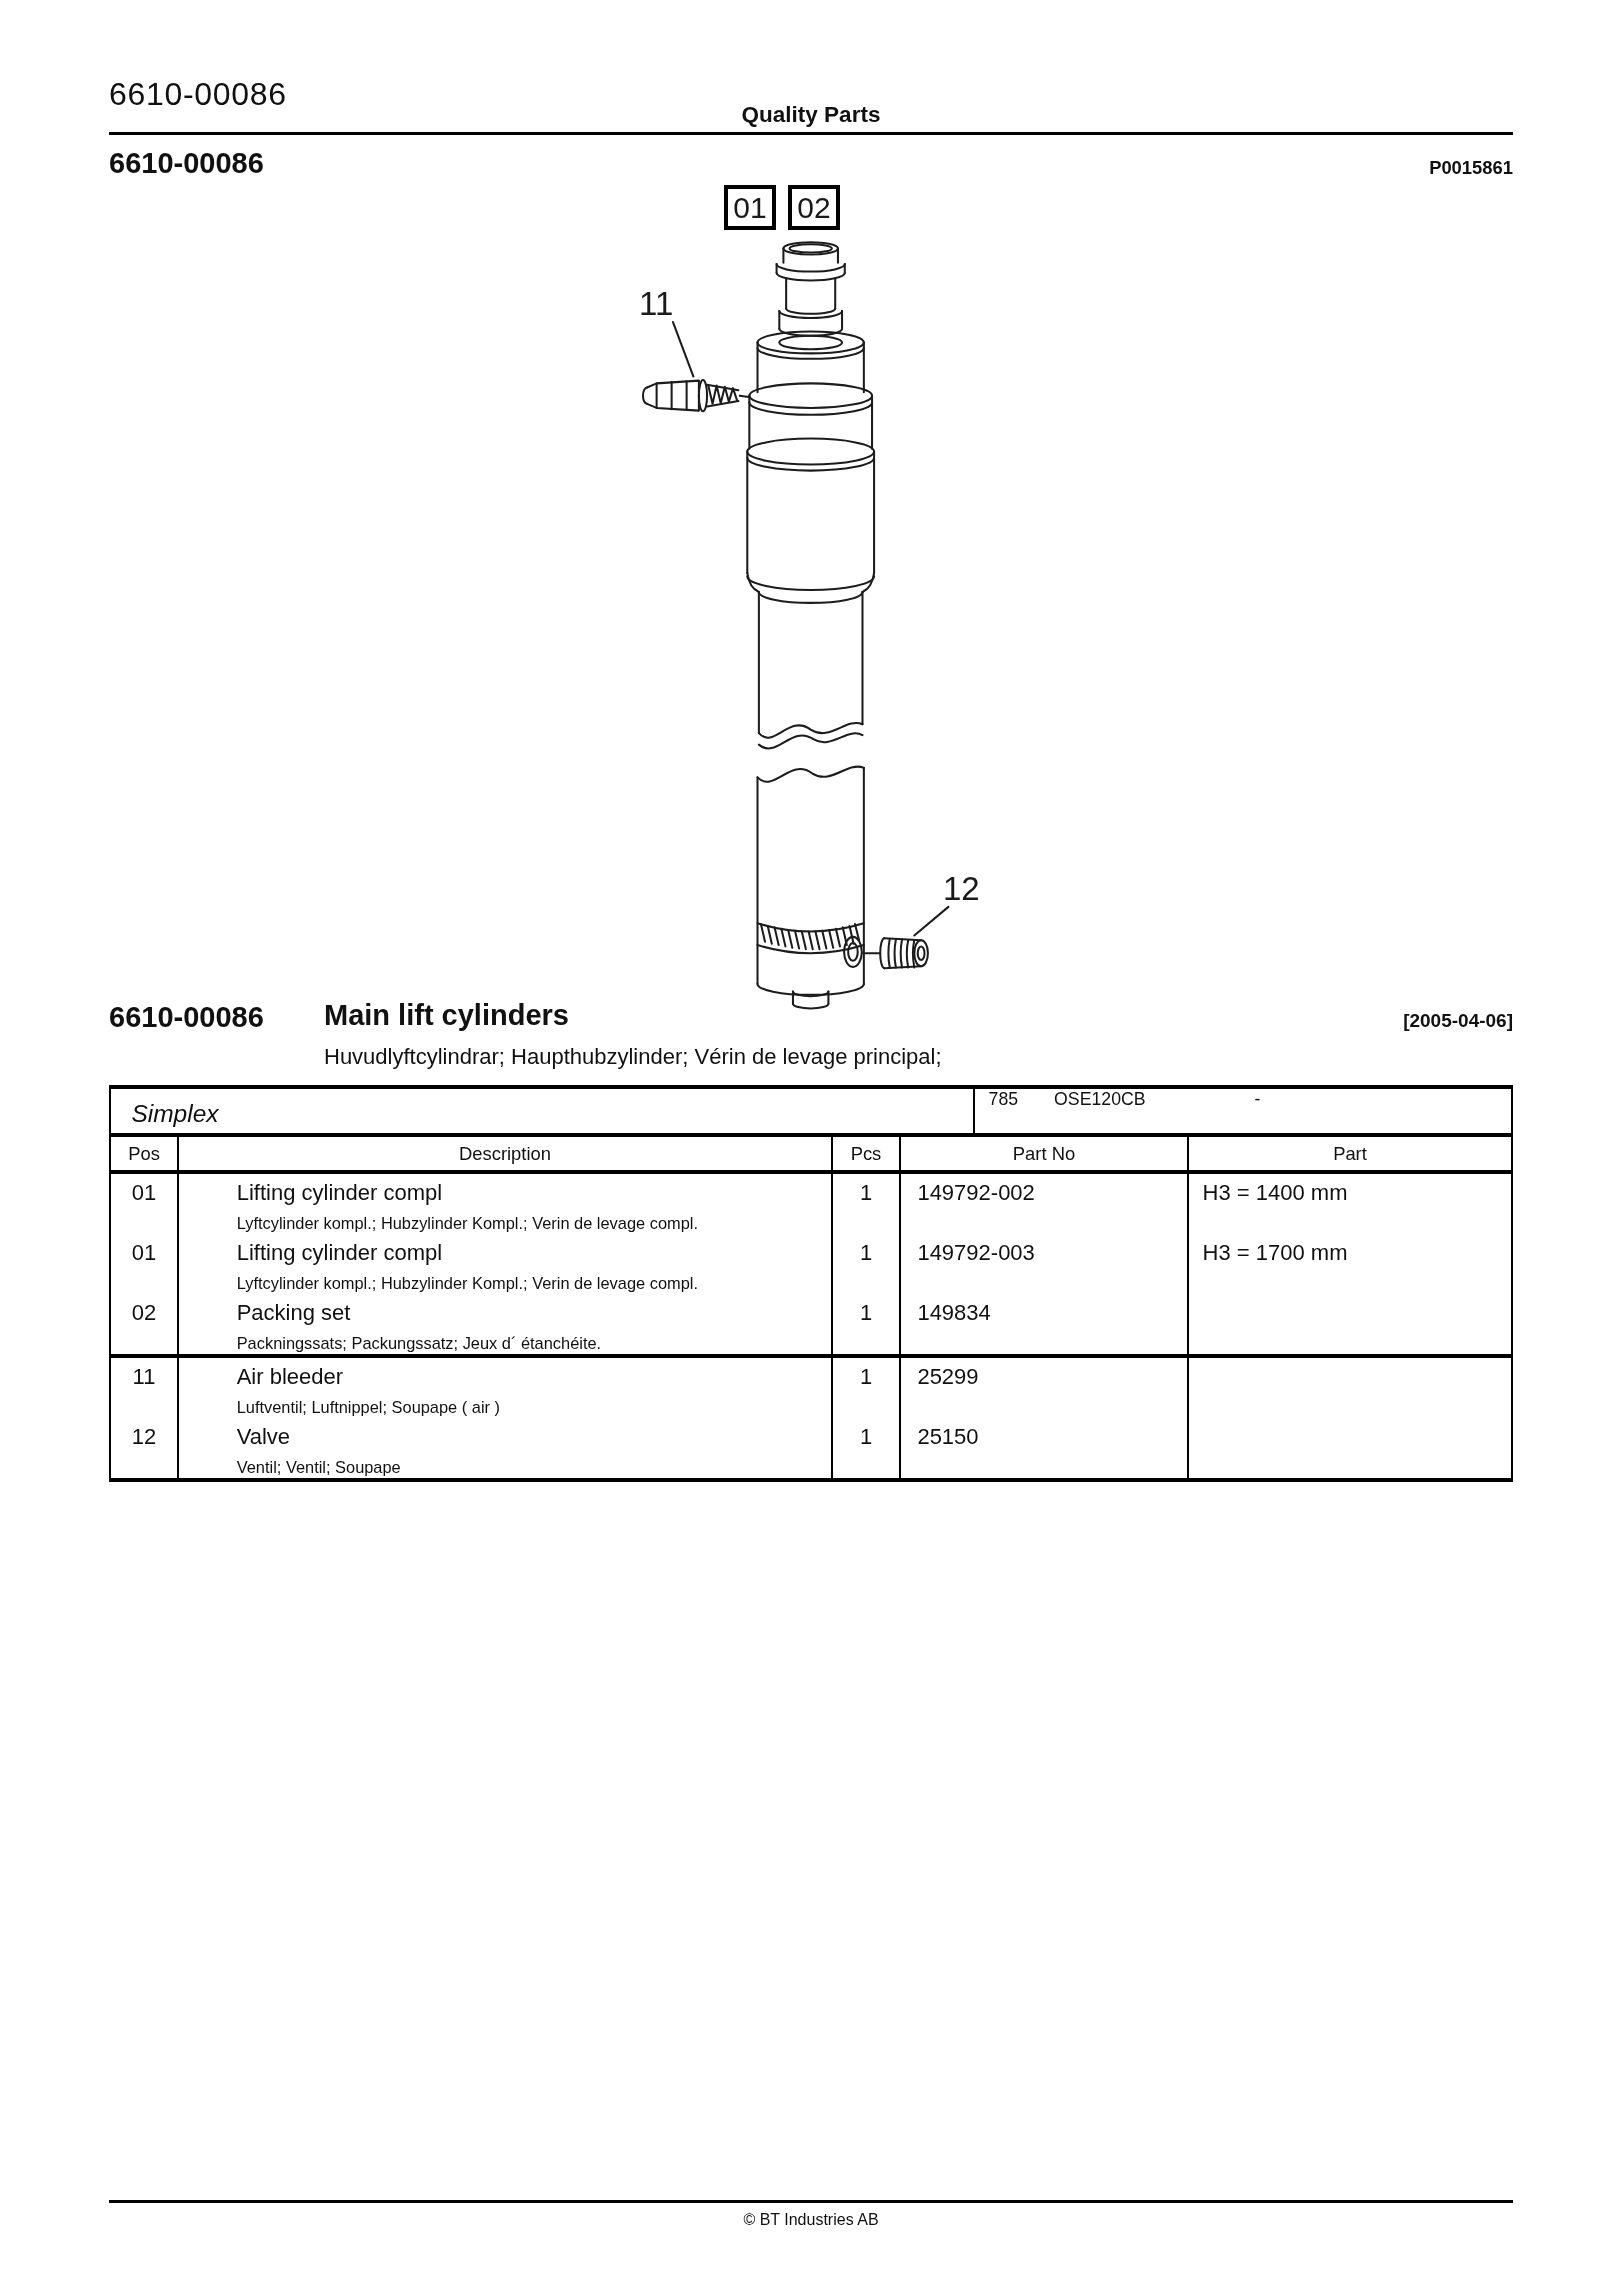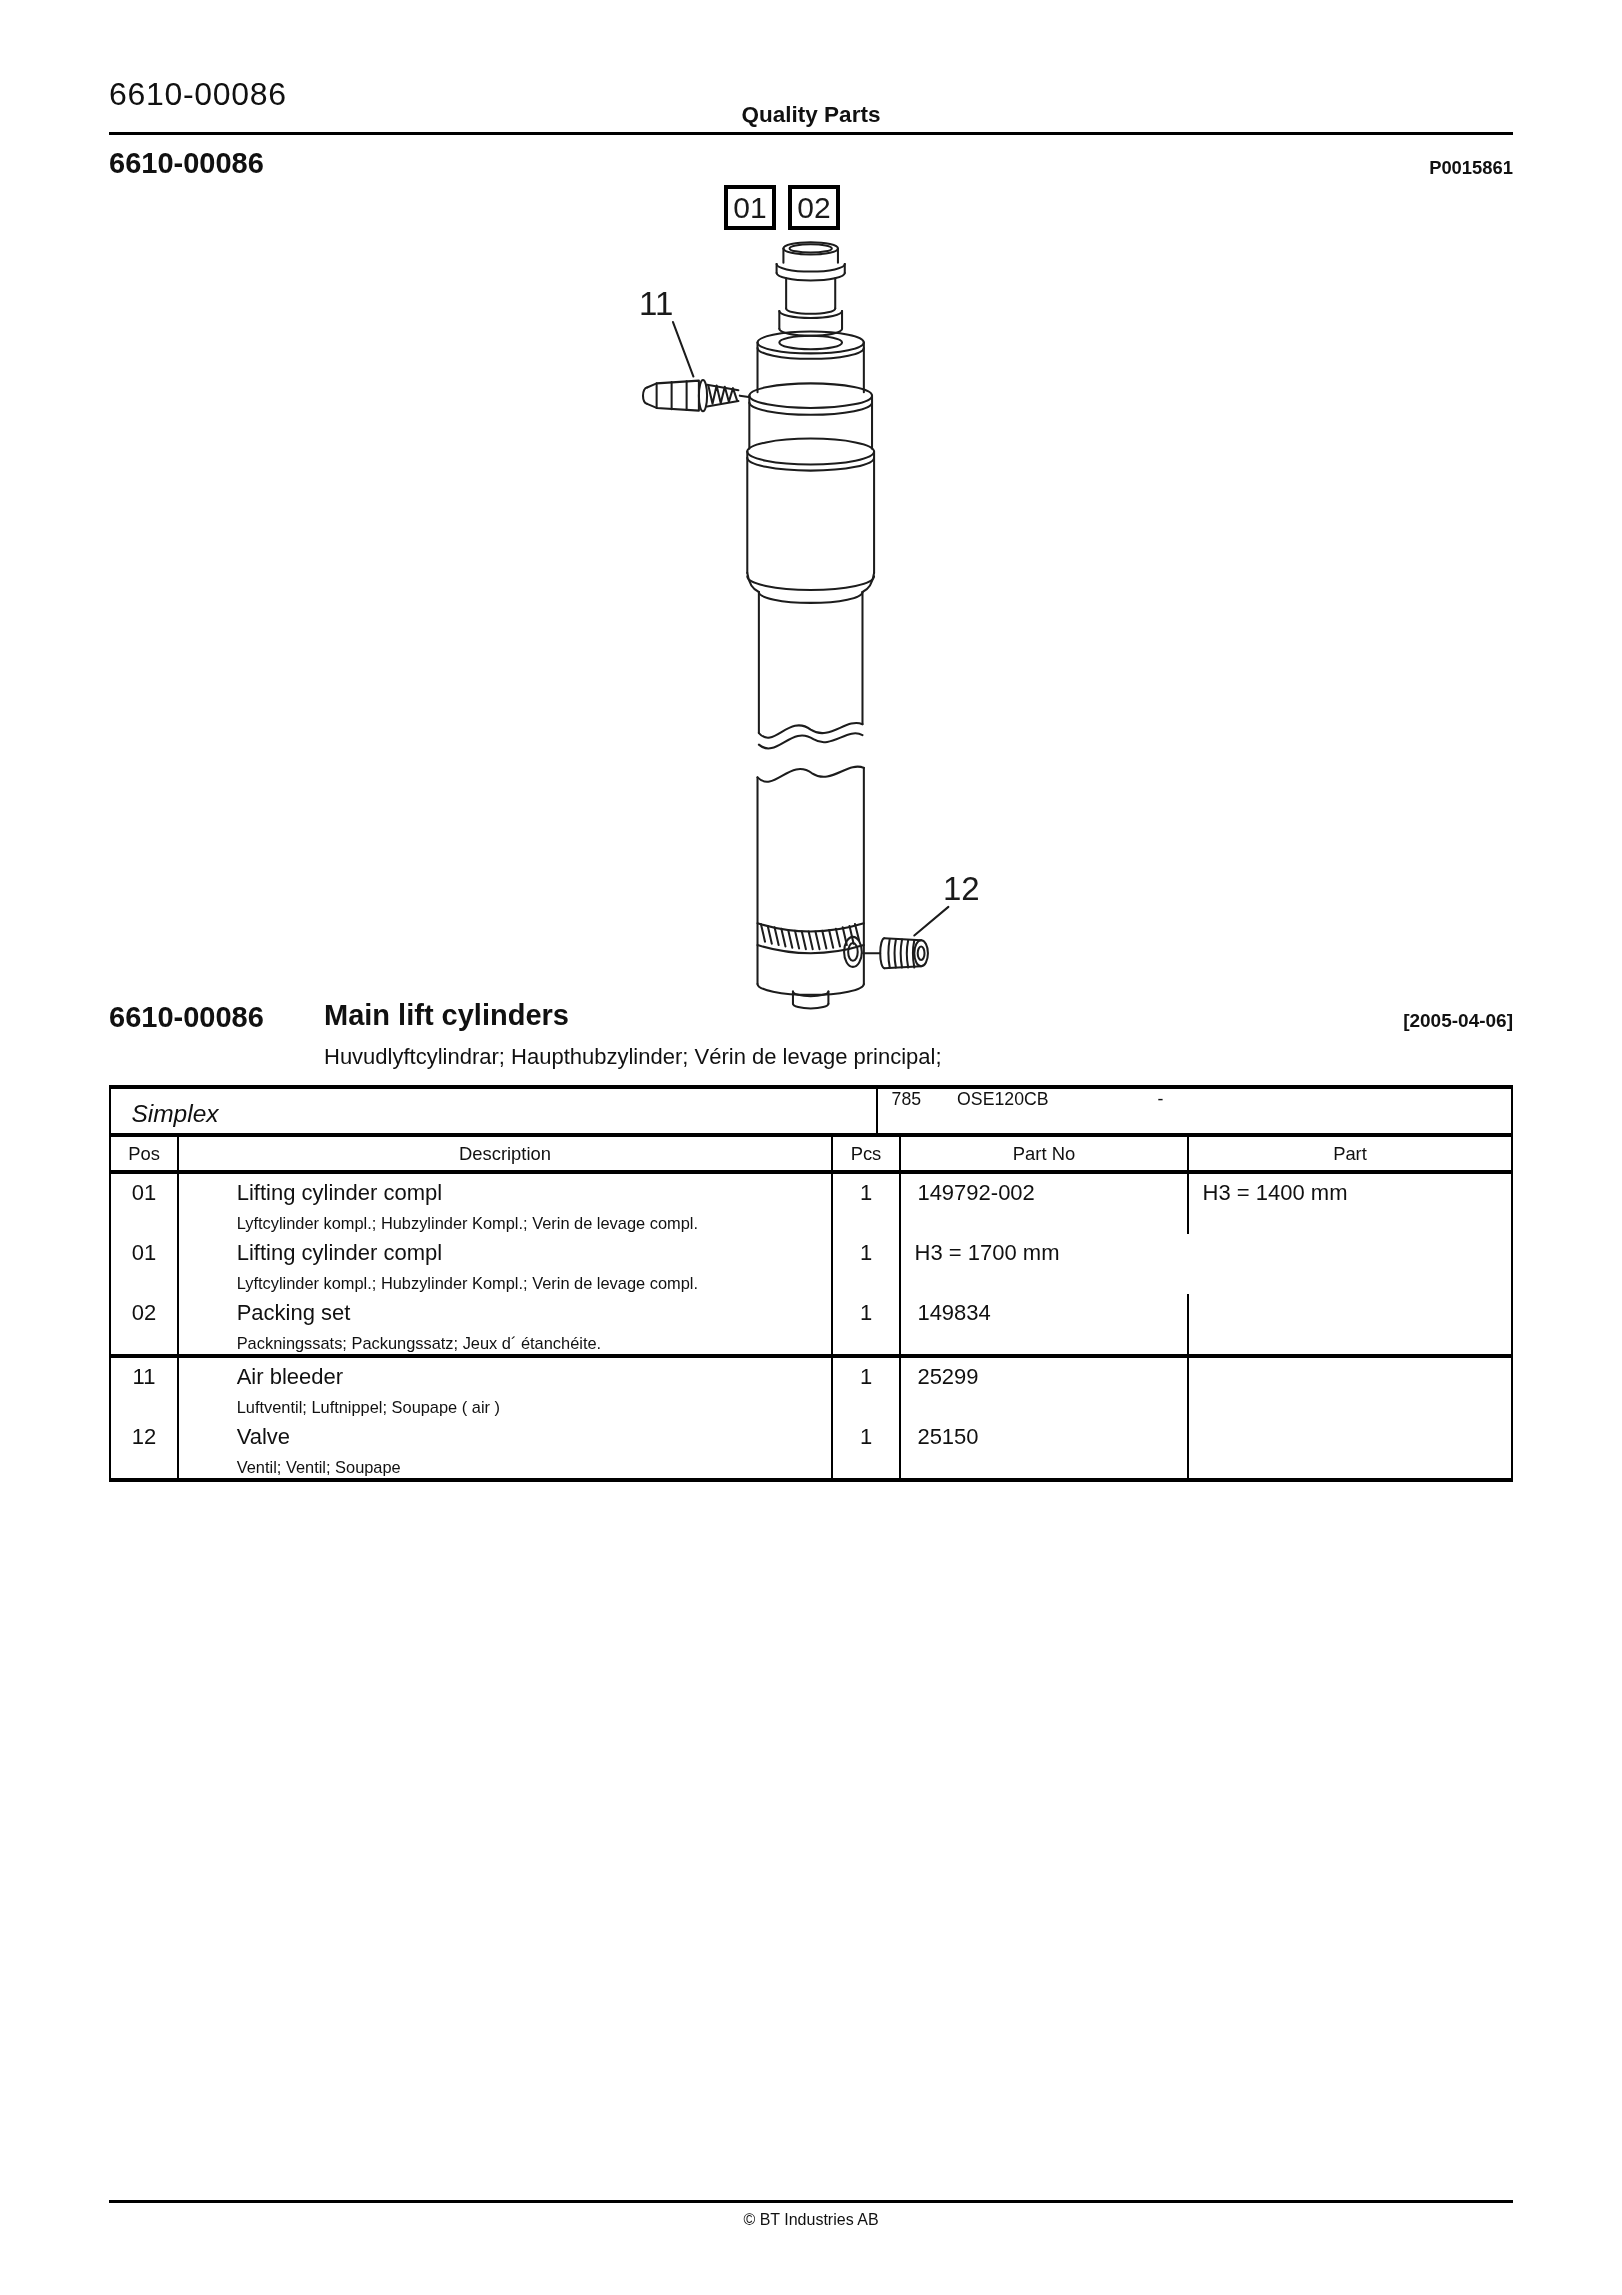--- a/index.html
+++ b/index.html
@@ -38,21 +38,21 @@
   .sec-sub   { position:absolute; left:215px; top:49px; font-size:22px; }
 
   
   .ptable {
     left:109px; top:1085px; width:1404px;
     border:2.7px solid #000; border-top:4.1px solid #000; border-bottom:4.1px solid #000;
     background:#fff;
   }
   .t-band { display:flex; height:44px; }
   .t-band-left {
-    width:767px; border-right:2px solid #000;
+    width:864px; border-right:2px solid #000;
     font-size:24.5px; font-style:italic; padding:11px 0 0 20.4px;
   }
   .t-band-right { flex:1; display:flex; font-size:17.7px; padding-left:13.6px; }
   .t-model { margin-left:36px; }
   .t-dash  { margin-left:109px; }
 
   .sep-double { height:2.7px; border-top:2.7px solid #000; border-bottom:2.7px solid #000; }
   .sep-group  { height:4.1px; background:#000; }
 
   .t-grid { display:grid; grid-template-columns:68px 654px 68px 288px auto; }
@@ -226,20 +226,21 @@
     <div class="c-note">H3 = 1400 mm</div>
   </div>
 
   <div class="t-grid t-row">
     <div class="cell-line c-pos">01</div>
     <div class="cell-line c-desc">
       <div class="main">Lifting cylinder compl</div>
       <div class="sub">Lyftcylinder kompl.; Hubzylinder Kompl.; Verin de levage compl.</div>
     </div>
     <div class="cell-line c-pcs">1</div>
+    <div class="cell-line c-part">149792-003</div>
     <div class="c-note">H3 = 1700 mm</div>
   </div>
 
   <div class="t-grid t-row">
     <div class="cell-line c-pos">02</div>
     <div class="cell-line c-desc">
       <div class="main">Packing set</div>
       <div class="sub">Packningssats; Packungssatz; Jeux d´ étanchéite.</div>
     </div>
     <div class="cell-line c-pcs">1</div>

